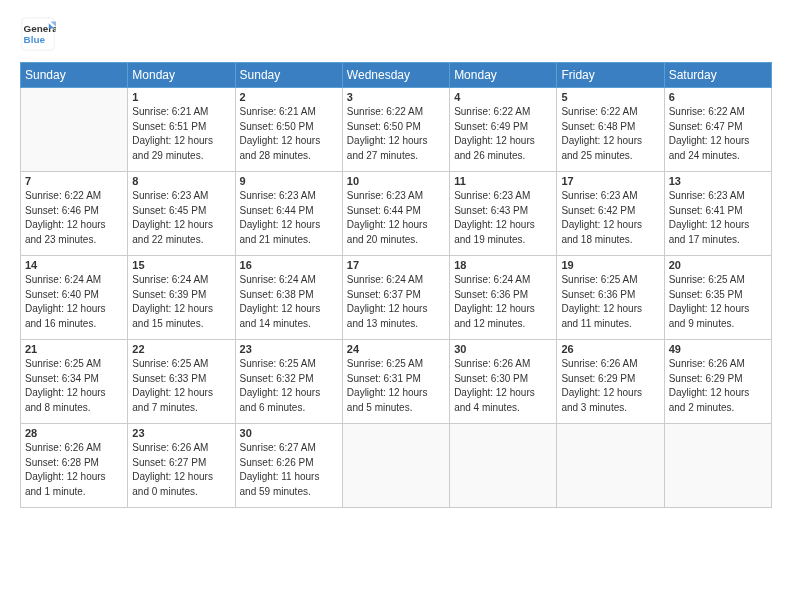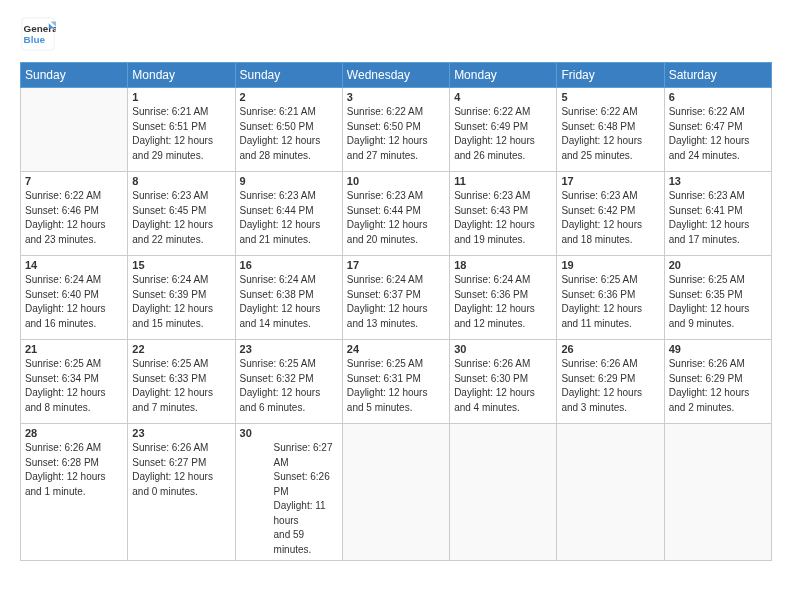--- a/index.html
+++ b/index.html
@@ -319,21 +319,21 @@
           </td>
           <td>
             <span class="day-num">23</span>
             <div class="day-info" style="white-space: pre-line;">Sunrise: 6:26 AM
 Sunset: 6:27 PM
 Daylight: 12 hours
 and 0 minutes.</div>
           </td>
           <td>
             <span class="day-num">30</span>
-            <div class="day-info" style="white-space: pre-line; margin-left: 34px;">Sunrise: 6:27 AM
+            <div class="day-info" style="white-space: pre-line;">Sunrise: 6:27 AM
 Sunset: 6:26 PM
 Daylight: 11 hours
 and 59 minutes.</div>
           </td>
           <td class="empty"></td>
           <td class="empty"></td>
           <td class="empty"></td>
           <td class="empty"></td>
         </tr>
       </tbody>

